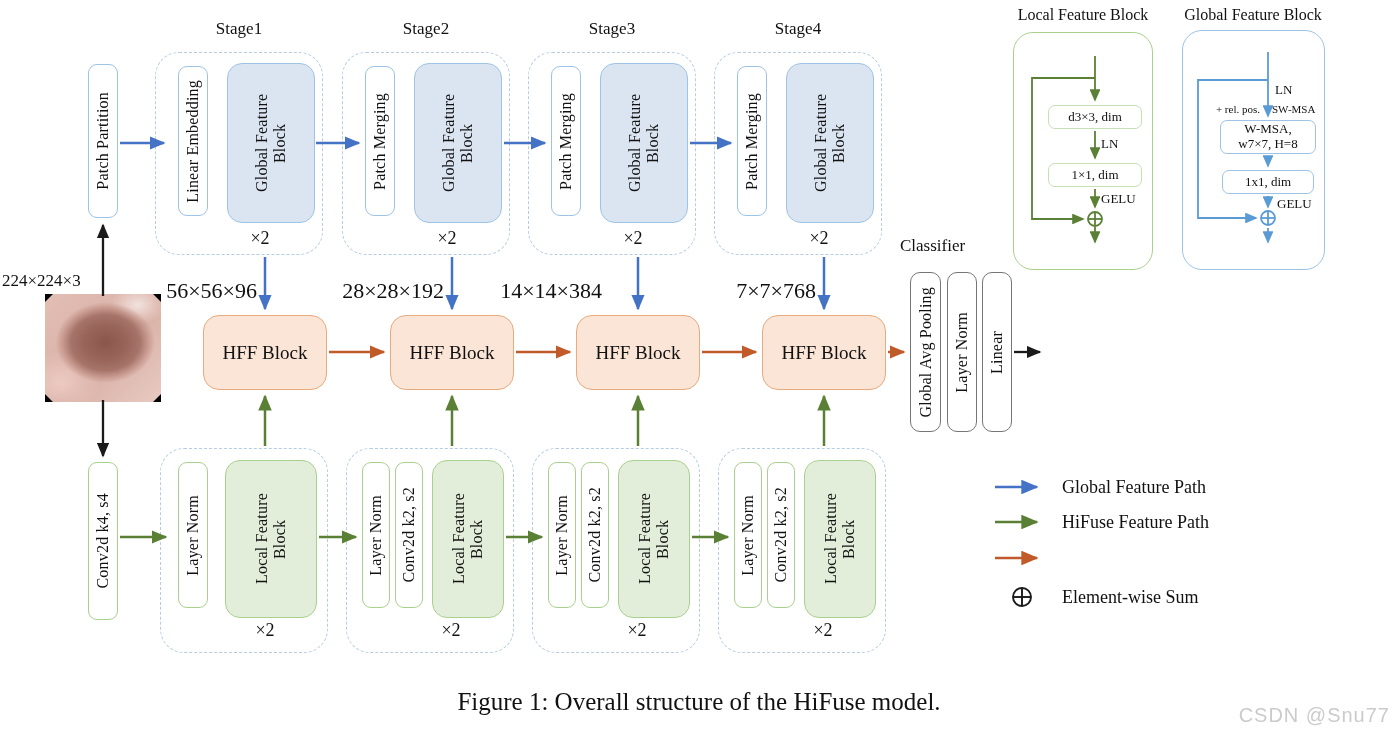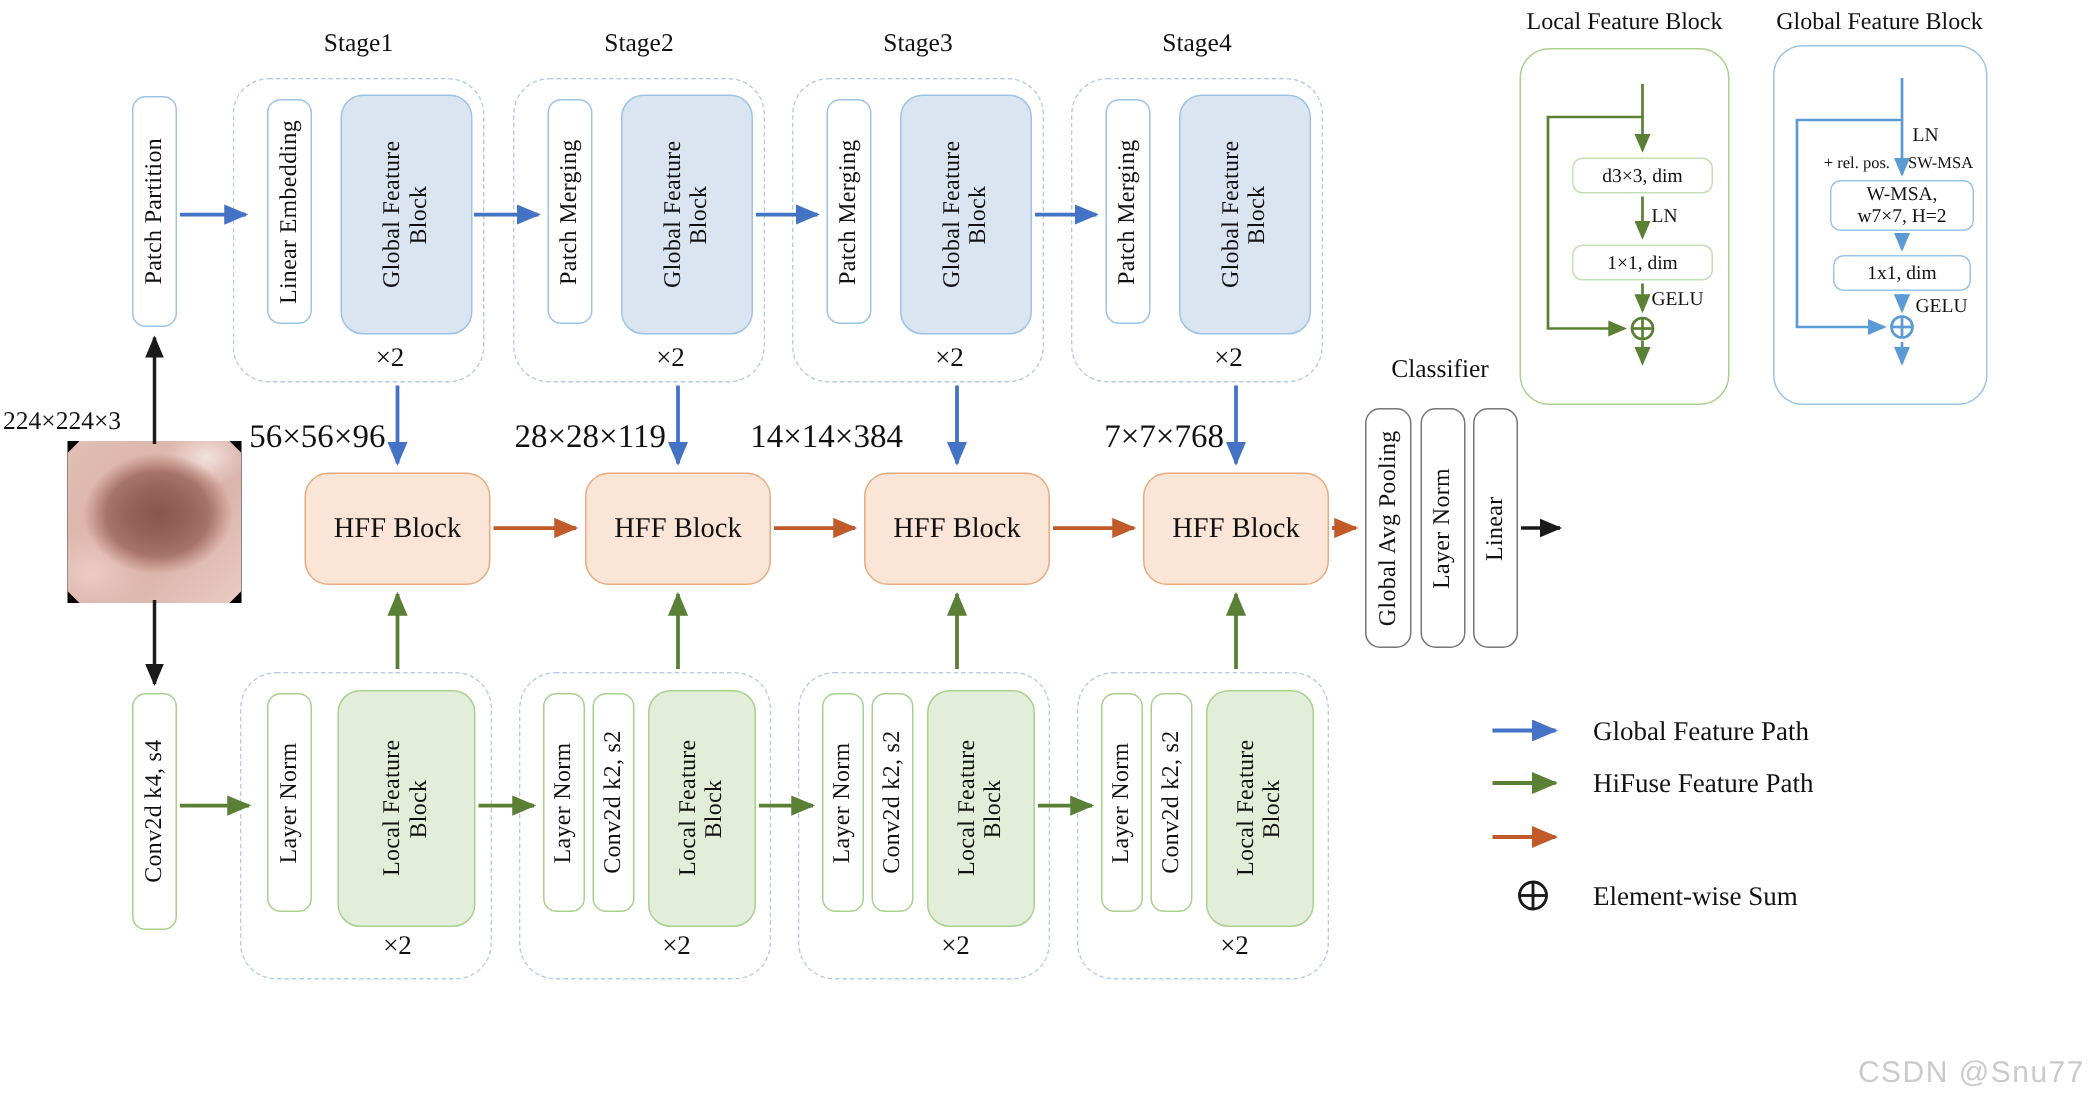--- a/index.html
+++ b/index.html
@@ -96,30 +96,30 @@
     <span class="vlabel wrap2">Global Feature Block</span>
     </div>
   <div class="x2" style="left:789px;top:228px">×2</div>
 
   <div class="plain" style="left:2px;top:271px">224×224×3</div>
   <div class="img-frame">
       <div class="img-tissue"></div>
     </div>
 
   <div class="dim" style="left:147px;top:278px">56×56×96</div>
-  <div class="dim" style="left:334px;top:278px">28×28×119</div>
+  <div class="dim" style="left:334px;top:278px">28×28×192</div>
   <div class="dim" style="left:492px;top:278px">14×14×384</div>
   <div class="dim" style="left:706px;top:278px">7×7×768</div>
 
   <div class="box hff" style="left:203px;top:315px;width:124px;height:75px">HFF Block</div>
   <div class="box hff" style="left:390px;top:315px;width:124px;height:75px">HFF Block</div>
   <div class="box hff" style="left:576px;top:315px;width:124px;height:75px">HFF Block</div>
   <div class="box hff" style="left:762px;top:315px;width:124px;height:75px">HFF Block</div>
 
-  <div class="plain" style="left:900px;top:236px;width:120px;text-align:center">Classifier</div>
+  <div class="plain" style="left:900px;top:236px;width:120px;text-align:left">Classifier</div>
   <div class="box b-gray" style="left:910px;top:272px;width:31px;height:160px">
     <span class="vlabel">Global Avg Pooling</span>
     </div>
   <div class="box b-gray" style="left:947px;top:272px;width:30px;height:160px">
     <span class="vlabel">Layer Norm</span>
     </div>
   <div class="box b-gray" style="left:982px;top:272px;width:30px;height:160px">
     <span class="vlabel">Linear</span>
     </div>
 
@@ -183,31 +183,32 @@
     </div>
   <div class="tiny" style="left:1101px;top:191px">GELU</div>
 
   <div class="detail-title" style="left:1177px;top:6px">Global Feature Block</div>
   <div class="outer-detail od-blue" style="left:1182px;top:30px;width:143px;height:240px"></div>
   <div class="tiny" style="left:1275px;top:82px">LN</div>
   <div class="tinier" style="left:1196px;top:103px;width:64px;text-align:right">+ rel. pos.</div>
   <div class="tinier" style="left:1272px;top:103px">SW-MSA</div>
   <div class="mini mini-blue" style="left:1220px;top:120px;width:96px;height:34px">
     <span>W-MSA,</span>
-    <span>w7×7, H=2</span>
+    <span>w7×7, H=8</span>
     </div>
   <div class="mini mini-blue" style="left:1222px;top:170px;width:92px;height:24px">
     <span>1x1, dim</span>
     </div>
   <div class="tiny" style="left:1277px;top:196px">GELU</div>
 
   <div class="legend-label" style="top:477px">Global Feature Path</div>
   <div class="legend-label" style="top:512px">HiFuse Feature Path</div>
   <div class="legend-label" style="top:587px">Element-wise Sum</div>
 
+  <div class="caption">Figure 1: Overall structure of the HiFuse model.</div>
   <div class="watermark">CSDN @Snu77</div>
 
   <svg class="layer" width="1398" height="745" viewBox="0 0 1398 745">
     <defs>
       <marker id="mBlue" markerWidth="6.6" markerHeight="5.4" refX="5.8" refY="2.7" orient="auto">
           <path d="M0,0 L6.4,2.7 L0,5.4 Z" fill="#4472c4"></path>
         </marker>
       <marker id="mGreen" markerWidth="6.6" markerHeight="5.4" refX="5.8" refY="2.7" orient="auto">
           <path d="M0,0 L6.4,2.7 L0,5.4 Z" fill="#5a8035"></path>
         </marker>

